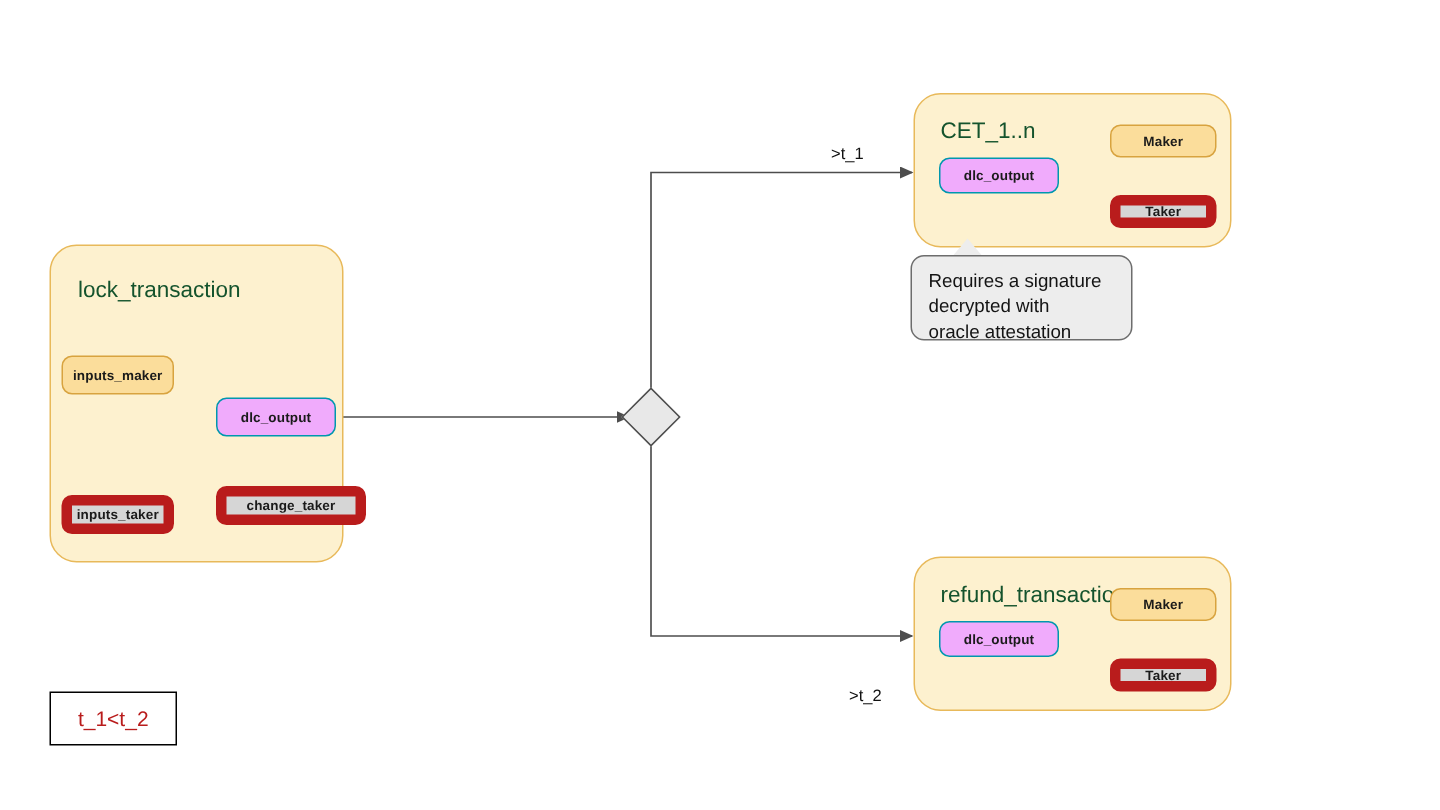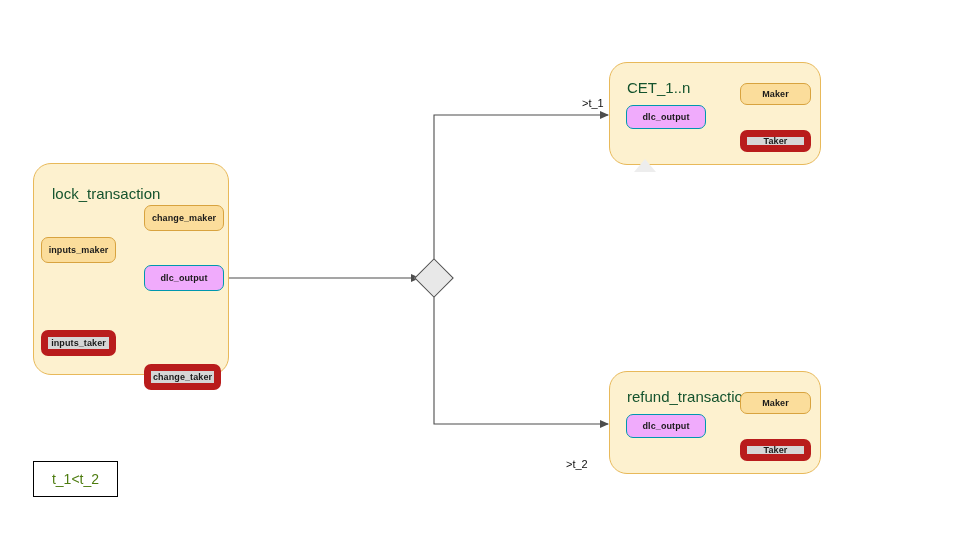--- a/index.html
+++ b/index.html
@@ -123,21 +123,21 @@
   
   .legend-box {
     position: absolute;
     background: #ffffff;
     border: 1px solid #000000;
     box-sizing: border-box;
     display: flex;
     align-items: center;
     justify-content: center;
     font-size: 14px;
-    color: #4d7c0f;
+    color: #b91c1c;
   }
 </style>
 </head>
 <body>
 
 <div id="canvas">
 
   <svg class="edges" viewBox="0 0 960 540" xmlns="http://www.w3.org/2000/svg">
     <defs>
       <marker id="arrow" markerWidth="9" markerHeight="8" refX="8" refY="4" orient="auto" markerUnits="userSpaceOnUse">
@@ -176,40 +176,44 @@
       <path d="M722,450 L737,450" marker-end="url(#arrow)"></path>
     </g>
   </svg>
 
   <div class="tx-group" style="left:33px; top:163px; width:196px; height:212px;"></div>
   <div class="tx-title" style="left:52px; top:186px;">lock_transaction</div>
 
   <div class="node amber" style="left:41px; top:237px; width:75px; height:26px;">inputs_maker</div>
   <div class="node gray" style="left:41px; top:287px; width:75px; height:26px;margin-top:43px;">inputs_taker</div>
 
-  <div class="node amber" style="left:144px; top:205px; width:80px; height:26px;">change_maker</div>
   <div class="node cyan" style="left:144px; top:265px; width:80px; height:26px;">dlc_output</div>
-  <div class="node gray" style="left:144px; top:324px; width:77px; height:26px;margin-top:40px;">change_taker</div>
+  <div class="node gray" style="left:144px; top:324px; width:100px; height:26px;">change_taker</div>
 
   <div class="diamond" style="left:420px; top:264px;"></div>
 
-  <div class="edge-label" style="left:582px; top:97px;">&gt;t_1</div>
+  <div class="edge-label" style="left:554px; top:97px;">&gt;t_1</div>
   <div class="edge-label" style="left:566px; top:428px;margin-top:30px;">&gt;t_2</div>
 
   <div class="tx-group" style="left:609px; top:62px; width:212px; height:103px;"></div>
   <div class="tx-title" style="left:627px; top:80px;">CET_1..n</div>
 
   <div class="node cyan" style="left:626px; top:105px; width:80px; height:24px;">dlc_output</div>
   <div class="node amber" style="left:740px; top:83px; width:71px; height:22px;">Maker</div>
   <div class="node gray" style="left:740px; top:130px; width:71px; height:22px;">Taker</div>
 
   <div class="callout-tail" style="left:634px; top:159px;">
     <div class="stroke"></div>
     <div class="fill"></div>
   </div>
+  <div class="callout" style="left:607px; top:170px; width:148px; height:57px;">
+    <div>Requires a signature</div>
+    <div>decrypted with</div>
+    <div>oracle attestation</div>
+  </div>
 
   <div class="tx-group" style="left:609px; top:371px; width:212px; height:103px;"></div>
   <div class="tx-title" style="left:627px; top:389px;">refund_transaction</div>
 
   <div class="node cyan" style="left:626px; top:414px; width:80px; height:24px;">dlc_output</div>
   <div class="node amber" style="left:740px; top:392px; width:71px; height:22px;">Maker</div>
   <div class="node gray" style="left:740px; top:439px; width:71px; height:22px;">Taker</div>
 
   <div class="legend-box" style="left:33px; top:461px; width:85px; height:36px;">t_1&lt;t_2</div>
 

